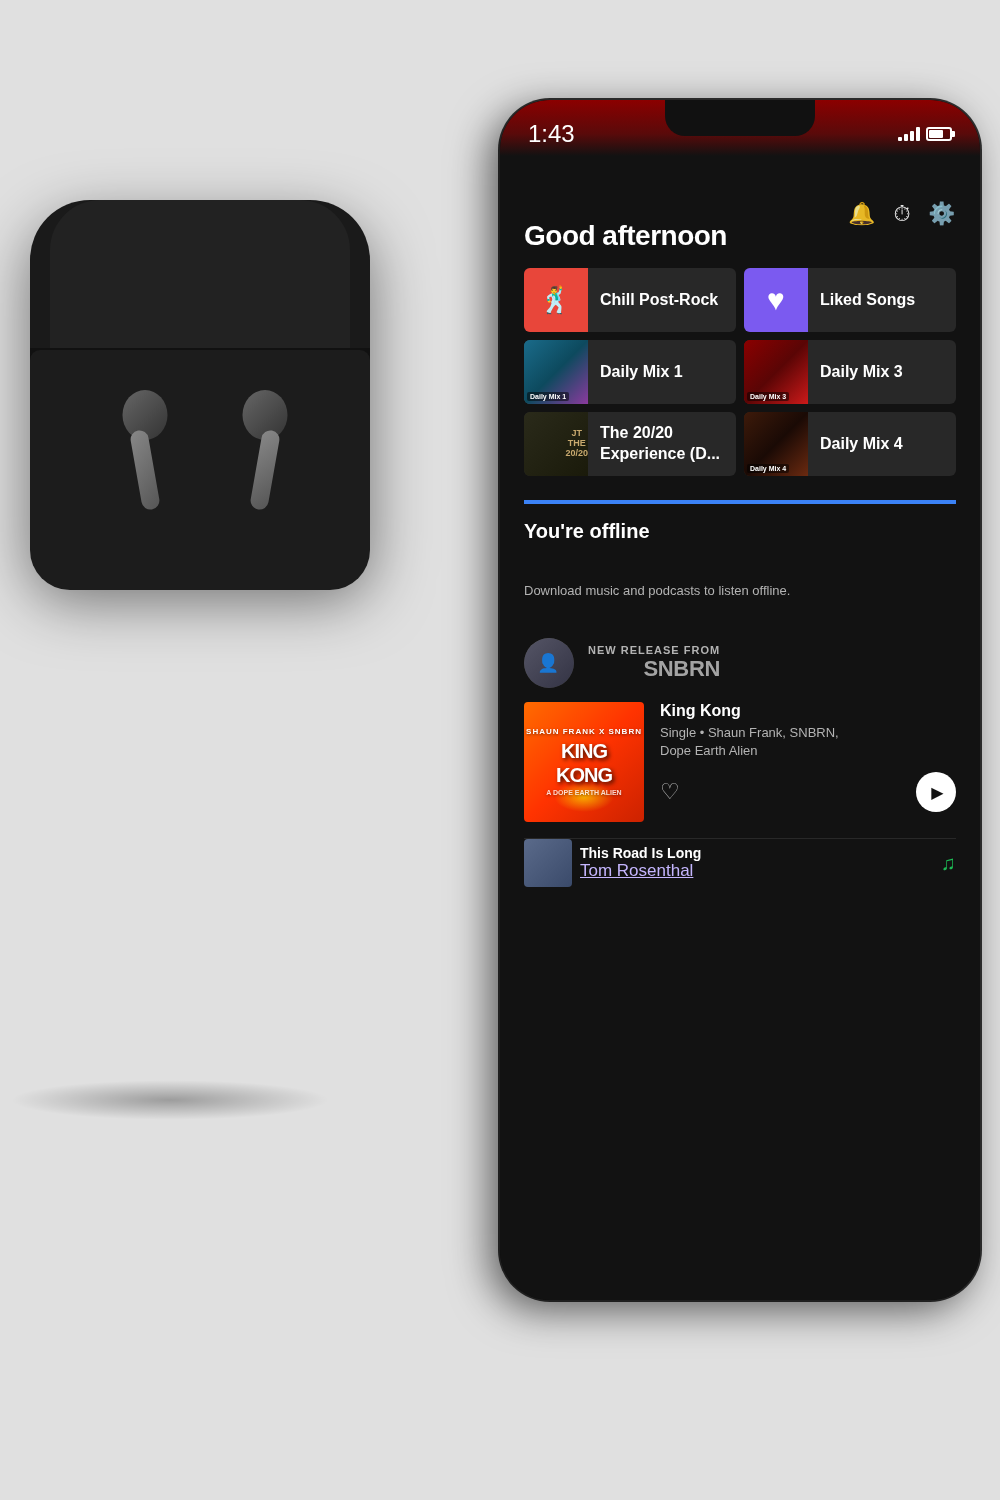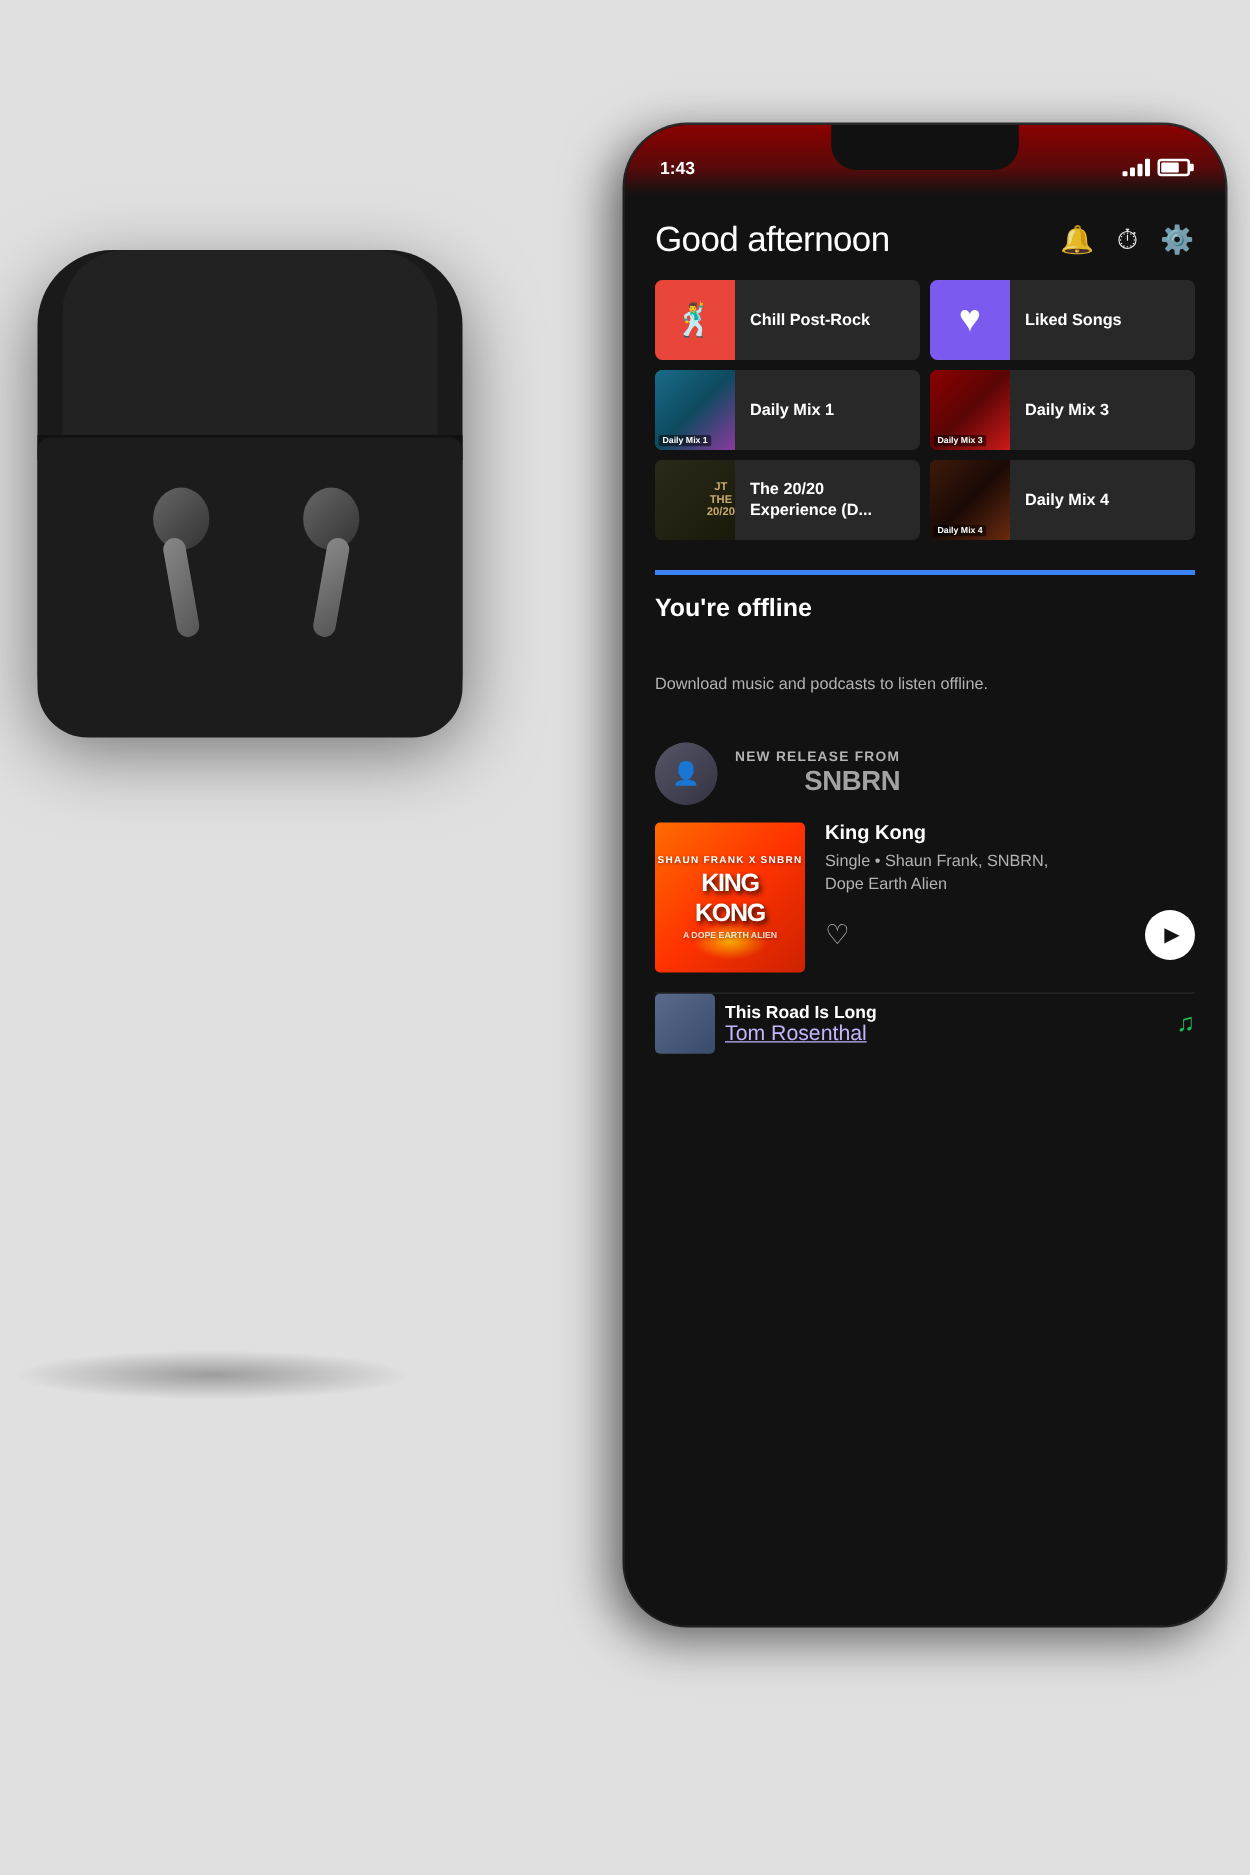--- a/index.html
+++ b/index.html
@@ -144,22 +144,22 @@
       display: flex;
       align-items: center;
       justify-content: space-between;
       padding: 12px 28px 0;
       position: relative;
       z-index: 10;
     }
 
     .status-time {
       color: white;
-      font-size: 14px;
-      font-weight: 700;
+      font-size: 24px;
+      font-weight: 400;
     }
 
     .status-right {
       display: flex;
       align-items: center;
       gap: 6px;
     }
 
     .signal-bars {
       display: flex;
@@ -229,22 +229,23 @@
     .app-header {
       display: flex;
       align-items: center;
       justify-content: space-between;
       padding: 20px 0 16px;
     }
 
     .header-title {
       color: white;
       font-size: 28px;
-      font-weight: 400;
+      font-weight: 700;
       letter-spacing: -0.5px;
+      margin-top: 44px;
     }
 
     .header-icons {
       display: flex;
       align-items: center;
       gap: 18px;
     }
 
     .header-icon {
       color: white;
@@ -276,21 +277,21 @@
       height: 64px;
       flex-shrink: 0;
       display: flex;
       align-items: center;
       justify-content: center;
       font-size: 28px;
     }
 
     .quick-pick-label {
       color: white;
-      font-size: 13px;
+      font-size: 16px;
       font-weight: 700;
       padding: 0 12px;
       line-height: 1.3;
     }
 
     
     .thumb-chill { background: #e8463a; }
     .thumb-liked { background: #7b5af0; }
     .thumb-daily1 { background: #2d5a6b; }
     .thumb-daily3 { background: #8B0000; }

